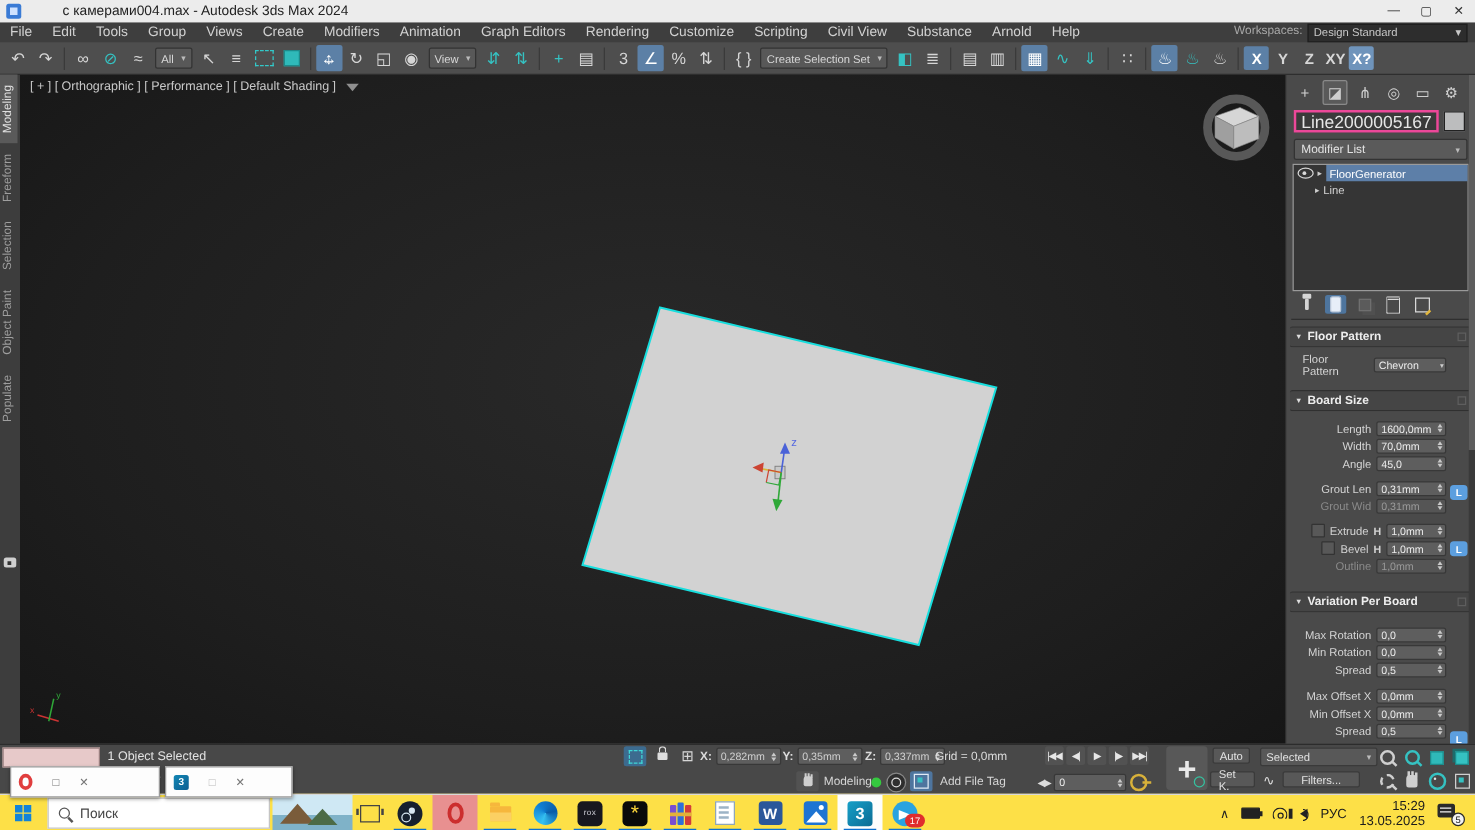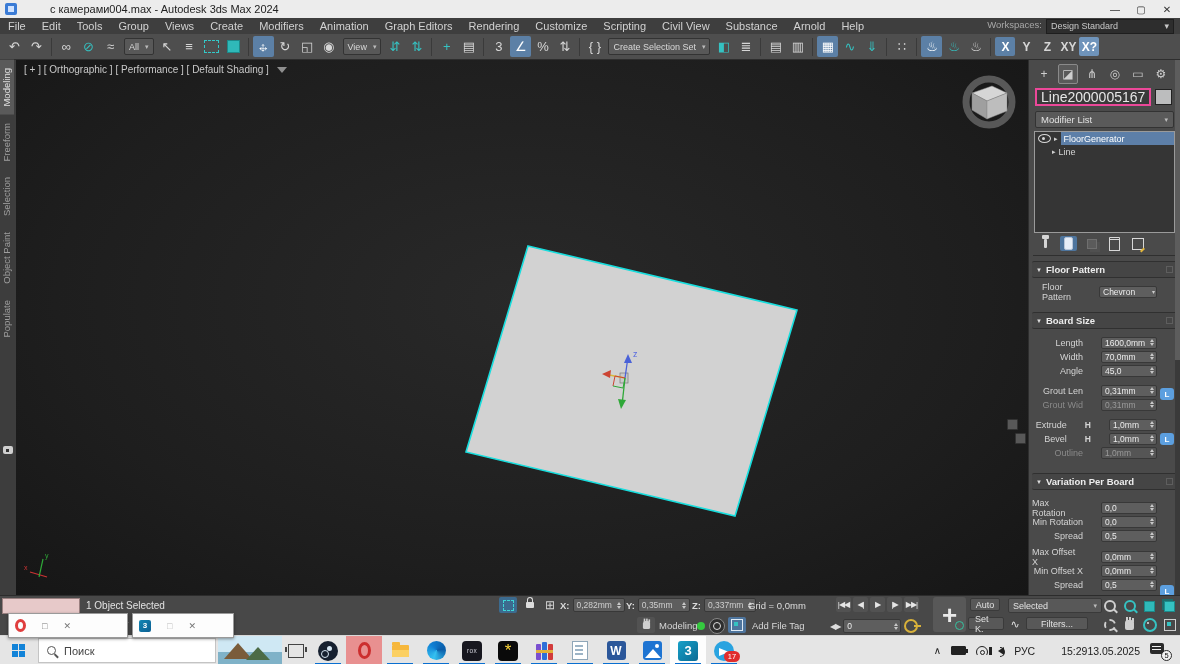--- a/index.html
+++ b/index.html
@@ -86,21 +86,21 @@
   .cfgic{width:10px;height:10px;border:1px solid #d8d8d8;position:relative;}
   .cfgic::after{content:"";position:absolute;right:-2px;bottom:-2px;width:5px;height:2px;background:#e3b73c;transform:rotate(-45deg);}
   .pdiv{height:1px;background:#2f2f2f;margin:1px 4px 0 4px;}
   .rollout{position:relative;margin:5px 3px 0 3px;}
   .rhead{display:flex;align-items:center;gap:4px;background:#454545;border-top:1px solid #303030;
     border-bottom:1px solid #303030;height:15px;padding:0 4px;border-radius:2px;}
   .rhead .arr{font-size:6px;color:#ddd;}
   .rhead .ttl{font-size:9.5px;font-weight:bold;color:#ededed;}
   .rhead .grip{margin-left:auto;width:5px;height:5px;border:1px solid #5e5e5e;}
   .rbody{padding:6px 0 8px;}
-  .prow{display:flex;align-items:center;justify-content:flex-end;height:13px;padding-right:20px;gap:18px;margin:1px 0;}
+  .prow{display:flex;align-items:center;justify-content:flex-end;height:13px;padding-right:20px;gap:4px;margin:1px 0;}
   .plab{font-size:9px;color:#d4d4d4;}
   .plab.dis{color:#8a8a8a;}
   .hpre{font-size:8.5px;color:#d4d4d4;font-weight:bold;}
   .cbx{width:9px;height:9px;background:#585858;border:1px solid #333;border-radius:1px;flex:0 0 auto;}
   .fld{width:56px;box-sizing:border-box;display:flex;align-items:center;background:#5e5e5e;
     border:1px solid #383838;border-radius:2px;height:12px;padding:0 1px 0 3px;gap:2px;flex:0 0 auto;}
   .fld .val{font-size:8.5px;color:#ececec;flex:1;white-space:nowrap;overflow:hidden;}
   .fld.dis{background:#555;}
   .fld.dis .val{color:#9a9a9a;}
   .sp{width:7px;display:flex;flex-direction:column;align-items:center;gap:1px;flex:0 0 auto;}
@@ -174,21 +174,21 @@
   
   .miniwin{position:absolute;top:613px;height:23px;background:#fdfdfd;border:1px solid #9a9a9a;
     box-shadow:0 1px 3px rgba(0,0,0,.4);display:flex;align-items:center;z-index:5;}
   .miniwin .mglyph{color:#777;font-size:9px;margin-left:16px;}
   .miniwin .mglyph.dim{color:#bbb;}
   .operaring{width:11px;height:13px;border:3px solid #e03e3e;border-radius:50%;margin-left:6px;box-sizing:border-box;}
   .maxmini{width:12px;height:12px;background:linear-gradient(135deg,#1286b4,#0d5f92);border-radius:2px;margin-left:6px;
     color:#fff;font-size:8px;font-weight:bold;display:flex;align-items:center;justify-content:center;}
   .drlabel{position:absolute;left:120px;top:618px;font-size:9.5px;color:#cfcfcf;z-index:4;}
   
-  #taskbar{position:absolute;left:0;top:635px;width:1180px;height:29px;background:#e5e5e5;
+  #taskbar{position:absolute;left:0;top:635px;width:1180px;height:29px;background:#fde047;
     border-top:1px solid #d8d8d8;display:flex;align-items:center;}
   .tbbtn{width:36px;height:29px;display:flex;align-items:center;justify-content:center;position:relative;flex:0 0 auto;}
   .uline{position:absolute;bottom:0;left:5px;right:5px;height:2px;background:#0a6fd0;}
   .startlogo{display:grid;grid-template-columns:6px 6px;grid-template-rows:6px 6px;gap:1px;}
   .startlogo i{background:#1283d8;display:block;}
   .searchbox{width:160px;height:23px;background:#fff;border:1px solid #c4c4c4;display:flex;align-items:center;
     gap:8px;padding:0 8px;margin:0 2px;flex:0 0 auto;}
   .searchbox .sicon2{width:7px;height:7px;border:1.5px solid #555;border-radius:50%;position:relative;display:block;}
   .searchbox .sicon2::after{content:"";position:absolute;width:5px;height:1.5px;background:#555;right:-4px;bottom:-2px;transform:rotate(45deg);}
   .searchbox .stxt{font-size:11px;color:#444;}
@@ -245,21 +245,21 @@
   .wifiic::before{content:"";position:absolute;left:0;top:0;width:12px;height:12px;border:1.5px solid #222;
     border-radius:50%;box-sizing:border-box;}
   .wifiic::after{content:"";position:absolute;left:3.5px;top:3.5px;width:5px;height:5px;border:1.5px solid #222;
     border-radius:50%;box-sizing:border-box;}
   .spkic{width:0;height:0;border-top:4px solid transparent;border-bottom:4px solid transparent;
     border-right:6px solid #222;position:relative;display:block;}
   .spkic::before{content:"";position:absolute;left:-9px;top:-4px;width:3px;height:8px;background:#222;}
   .spkic::after{content:"";position:absolute;left:2px;top:-4px;width:4px;height:8px;border:1.5px solid #222;
     border-left:none;border-radius:0 6px 6px 0;}
   .lang{font-size:10.5px;}
-  .clock{display:flex;align-items:flex-end;font-size:10.5px;line-height:12px;margin-left:16px;}
+  .clock{display:flex;flex-direction:column;align-items:flex-end;font-size:10.5px;line-height:12px;}
   .notifw{position:relative;width:22px;height:20px;}
   .notific{position:absolute;left:0;top:2px;width:14px;height:11px;background:#2a2a2a;border-radius:2px;}
   .notific::after{content:"";position:absolute;left:2px;top:3px;width:9px;height:1.5px;background:#f2f2f2;
     box-shadow:0 3px 0 #f2f2f2;}
   .notifbadge{position:absolute;right:0;bottom:0;width:11px;height:11px;border-radius:50%;background:#f2f2f2;
     border:1.5px solid #2a2a2a;color:#111;font-size:7.5px;display:flex;align-items:center;justify-content:center;box-sizing:border-box;}
 </style>
 </head>
 <body>
 

